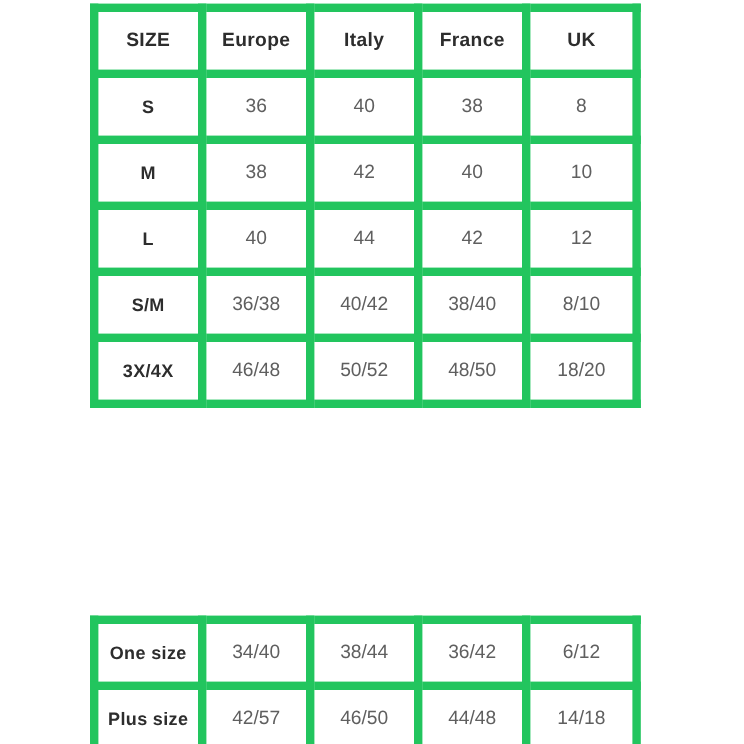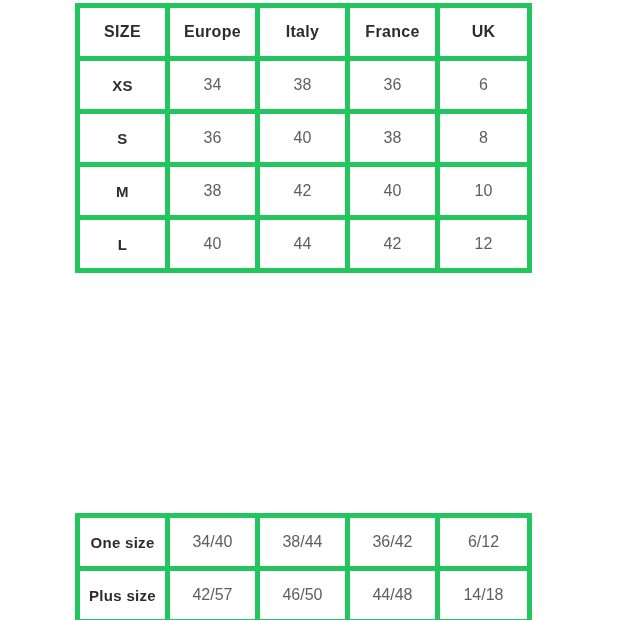--- a/index.html
+++ b/index.html
@@ -23,21 +23,21 @@
     background: #ffffff;
   }
   table.size-table.t1 { top: 3px; }
   table.size-table.t2 { top: 513px; }
   .size-table col.c1 { width: 90px; }
   .size-table col.c2 { width: 90px; }
   .size-table col.c3 { width: 90px; }
   .size-table col.c4 { width: 90px; }
   .size-table col.c5 { width: 92px; }
   .size-table th, .size-table td {
-    border: 5px solid #22c55e;
+    border: 7px solid #22c55e;
     height: 48px;
     padding: 0;
     text-align: center;
     vertical-align: middle;
     white-space: nowrap;
   }
   .size-table th.colhead {
     font-size: 16px;
     font-weight: bold;
     color: #2d2d2d;
@@ -72,46 +72,53 @@
       <tr>
         <th class="colhead">SIZE</th>
         <th class="colhead">Europe</th>
         <th class="colhead">Italy</th>
         <th class="colhead">France</th>
         <th class="colhead">UK</th>
       </tr>
     </thead>
     <tbody>
       <tr>
-        <th class="rowlabel">XS</th>
-        <td class="val">34</td>
-        <td class="val">38</td>
-        <td class="val">36</td>
-        <td class="val">6</td>
-      </tr>
-      <tr>
         <th class="rowlabel">S</th>
         <td class="val">36</td>
         <td class="val">40</td>
         <td class="val">38</td>
         <td class="val">8</td>
       </tr>
       <tr>
         <th class="rowlabel">M</th>
         <td class="val">38</td>
         <td class="val">42</td>
         <td class="val">40</td>
         <td class="val">10</td>
       </tr>
       <tr>
         <th class="rowlabel">L</th>
         <td class="val">40</td>
         <td class="val">44</td>
         <td class="val">42</td>
         <td class="val">12</td>
+      </tr>
+      <tr>
+        <th class="rowlabel">S/M</th>
+        <td class="val">36/38</td>
+        <td class="val">40/42</td>
+        <td class="val">38/40</td>
+        <td class="val">8/10</td>
+      </tr>
+      <tr>
+        <th class="rowlabel">3X/4X</th>
+        <td class="val">46/48</td>
+        <td class="val">50/52</td>
+        <td class="val">48/50</td>
+        <td class="val">18/20</td>
       </tr>
     </tbody>
   </table>
 
   <table class="size-table t2">
     <colgroup>
       <col class="c1">
         <col class="c2">
         <col class="c3">
         <col class="c4">

